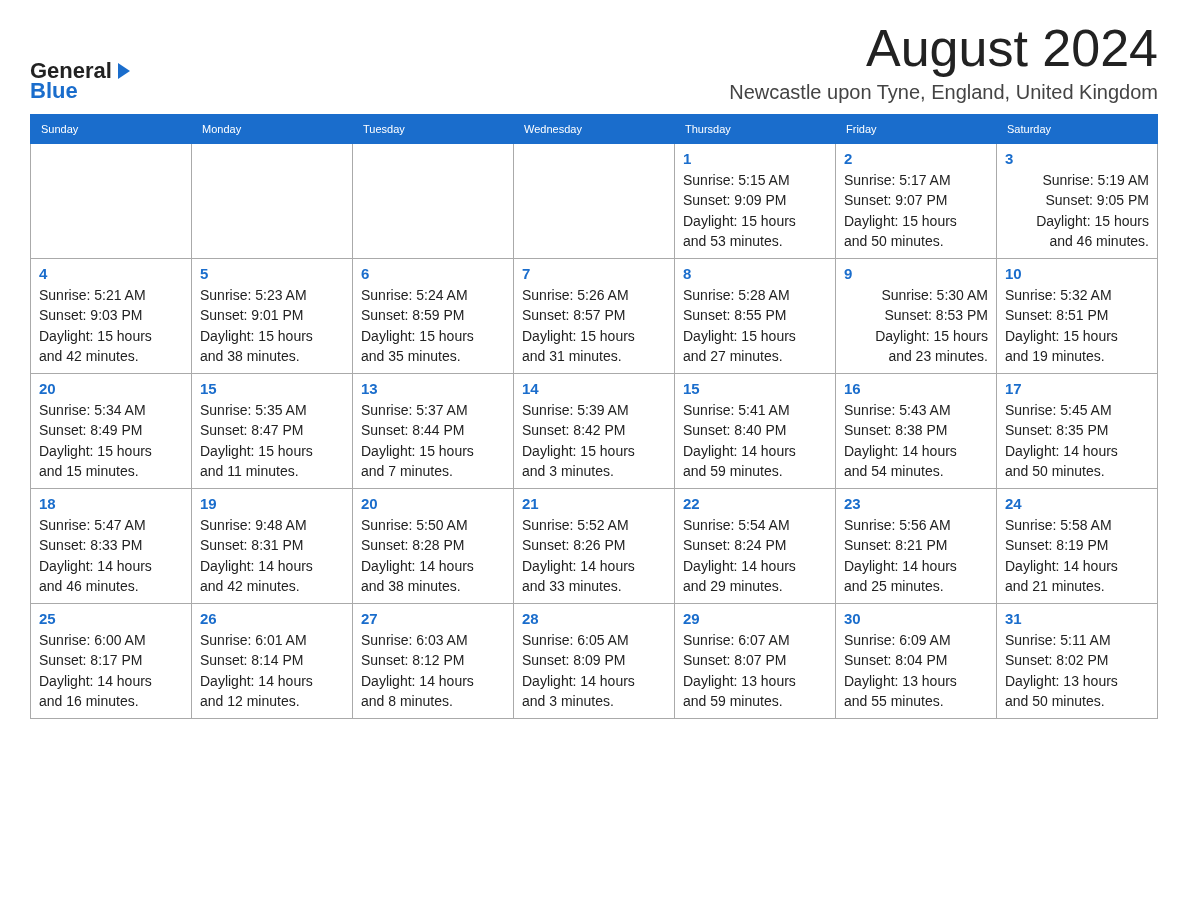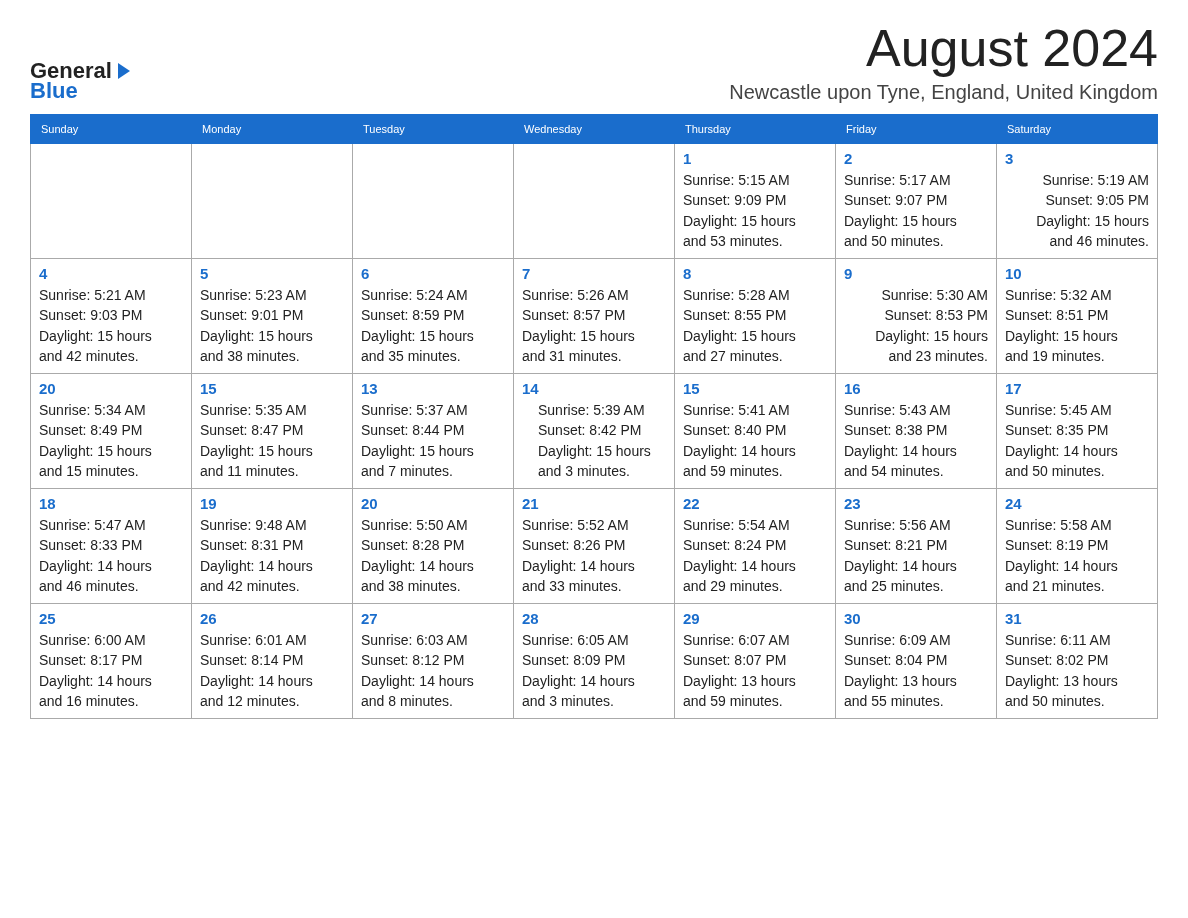--- a/index.html
+++ b/index.html
@@ -209,21 +209,21 @@
         </td>
         <td>
           <div class="day-number">13</div>
           <div class="day-info" style="white-space: pre-line;">Sunrise: 5:37 AM
 Sunset: 8:44 PM
 Daylight: 15 hours
 and 7 minutes.</div>
         </td>
         <td>
           <div class="day-number">14</div>
-          <div class="day-info" style="white-space: pre-line; margin-left: 16px;">Sunrise: 5:39 AM
+          <div class="day-info" style="white-space: pre-line;">Sunrise: 5:39 AM
 Sunset: 8:42 PM
 Daylight: 15 hours
 and 3 minutes.</div>
         </td>
         <td>
           <div class="day-number">15</div>
           <div class="day-info" style="white-space: pre-line;">Sunrise: 5:41 AM
 Sunset: 8:40 PM
 Daylight: 14 hours
 and 59 minutes.</div>
@@ -332,20 +332,20 @@
         </td>
         <td>
           <div class="day-number">30</div>
           <div class="day-info" style="white-space: pre-line;">Sunrise: 6:09 AM
 Sunset: 8:04 PM
 Daylight: 13 hours
 and 55 minutes.</div>
         </td>
         <td>
           <div class="day-number">31</div>
-          <div class="day-info" style="white-space: pre-line;">Sunrise: 6:11 AM
+          <div class="day-info" style="white-space: pre-line;">Sunrise: 5:11 AM
 Sunset: 8:02 PM
 Daylight: 13 hours
 and 50 minutes.</div>
         </td>
       </tr>
     </tbody>
 </table>
 
 </body></html>

